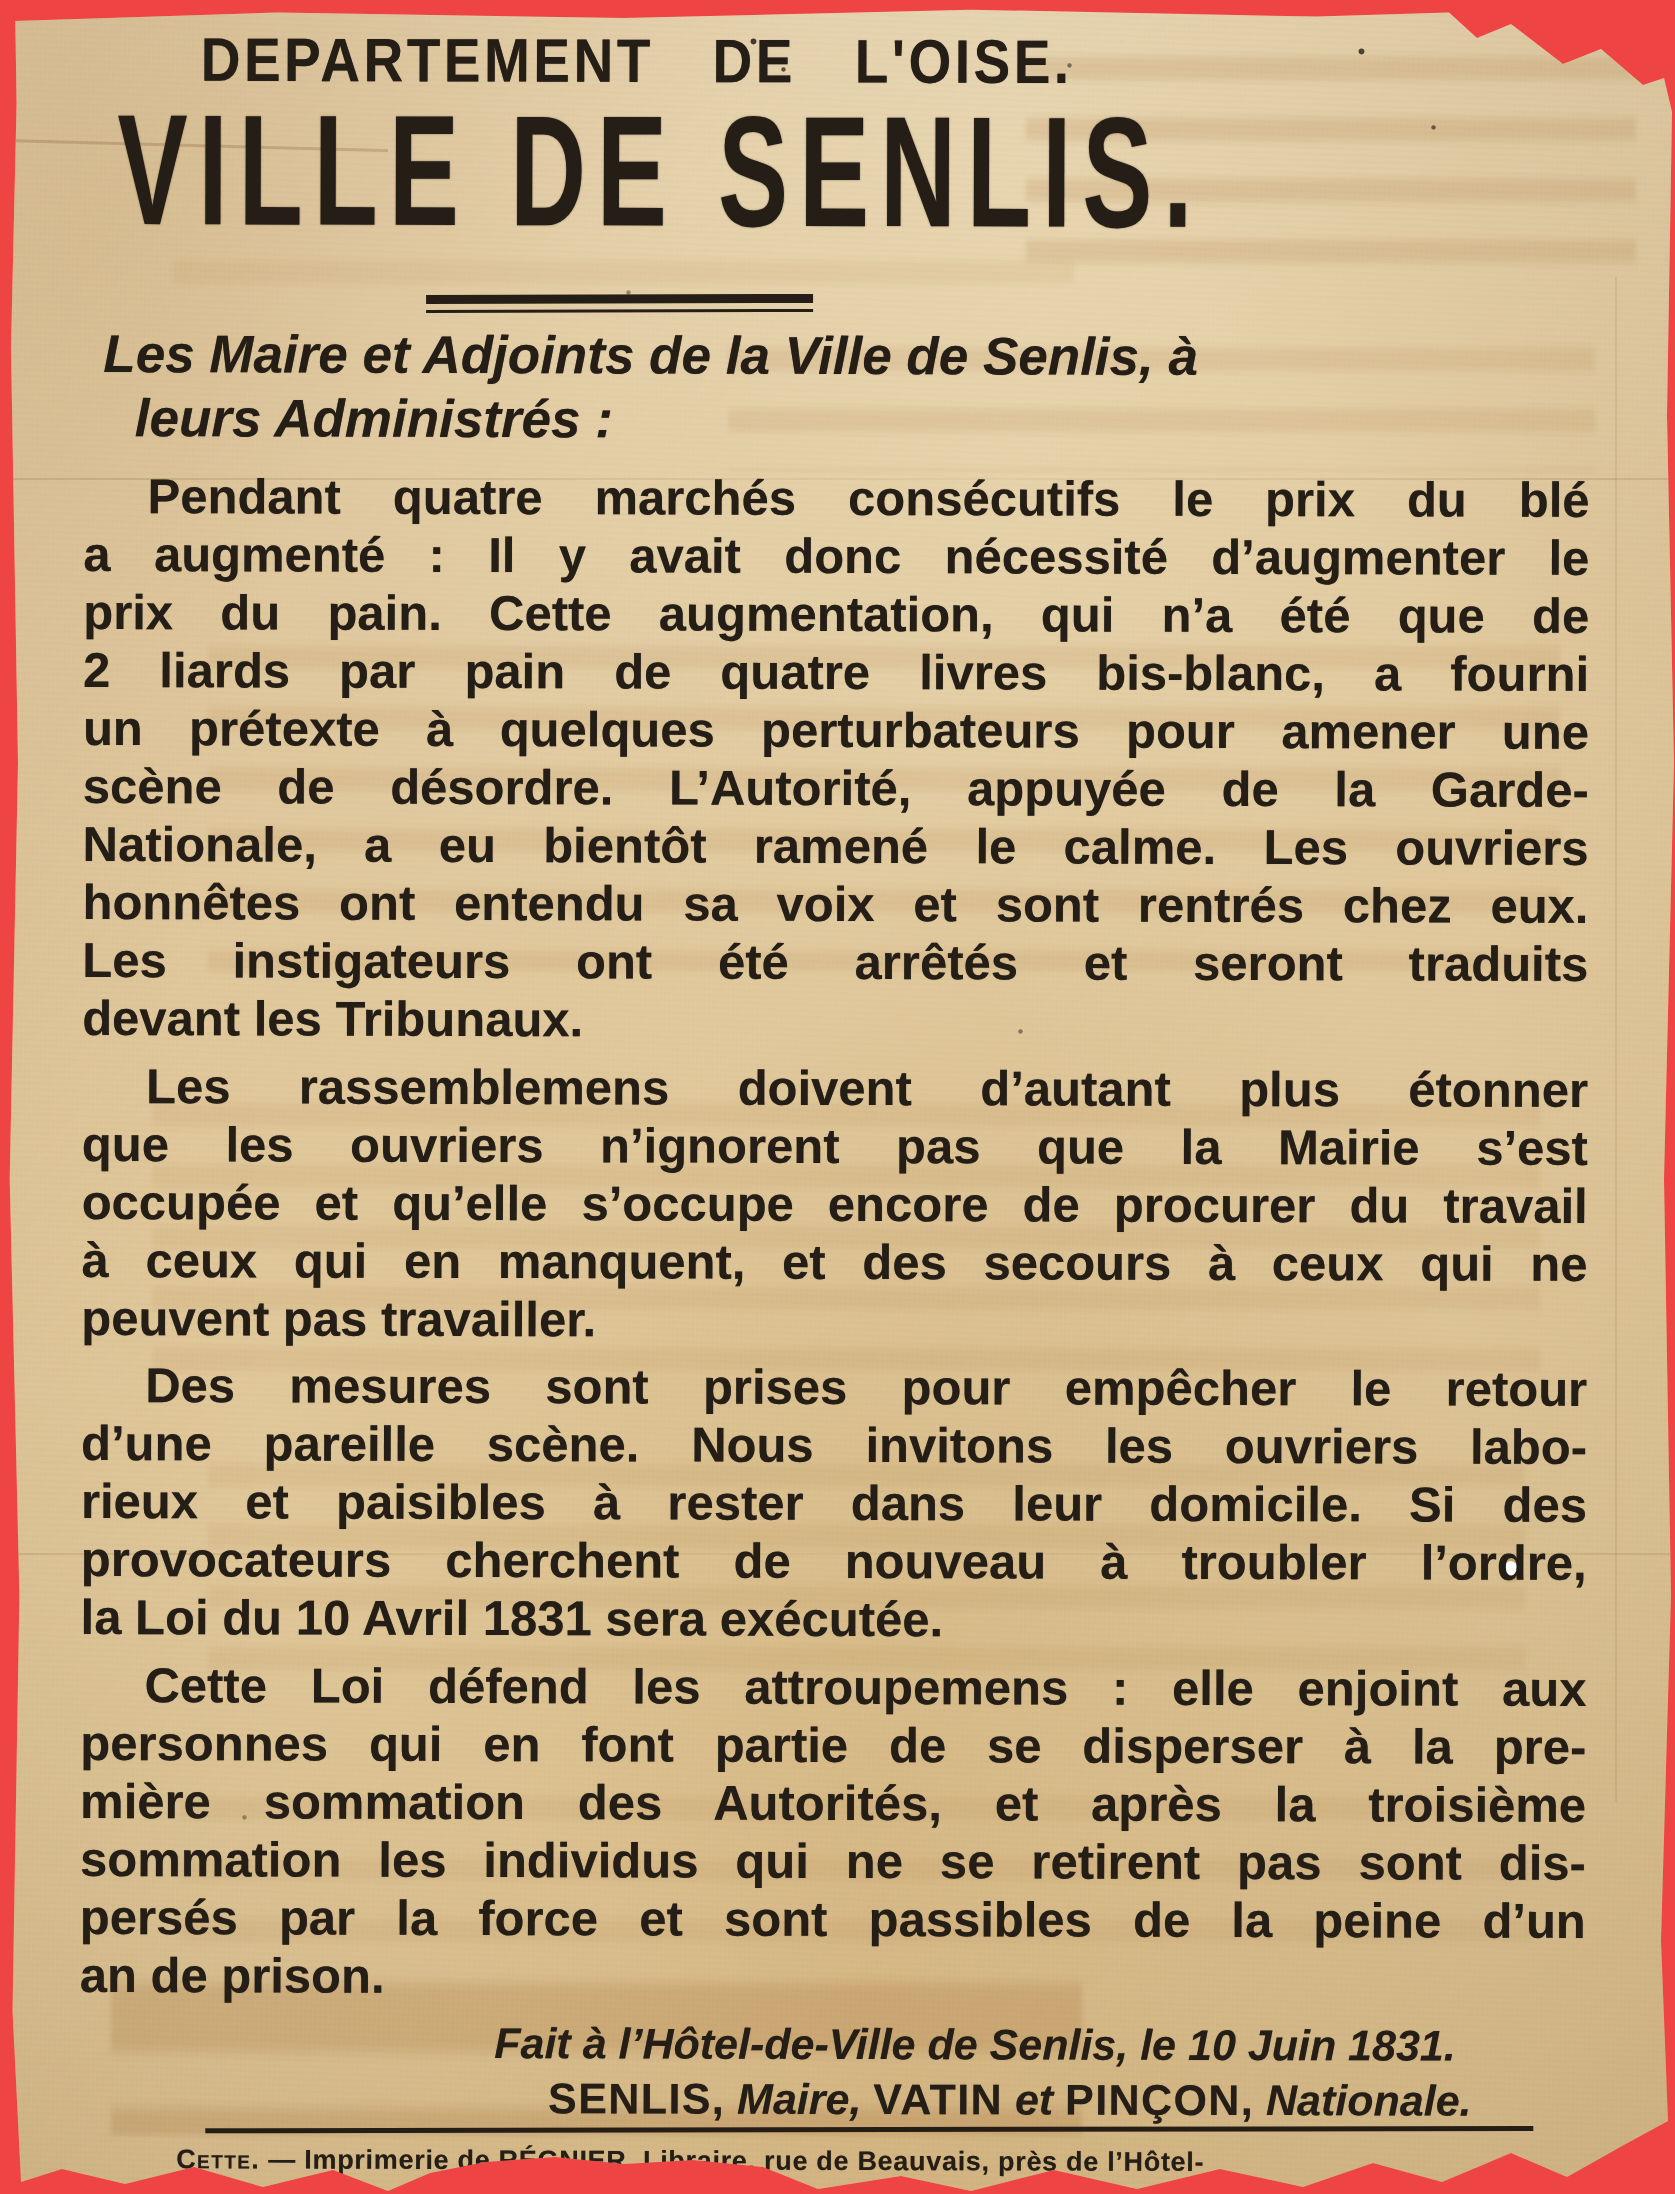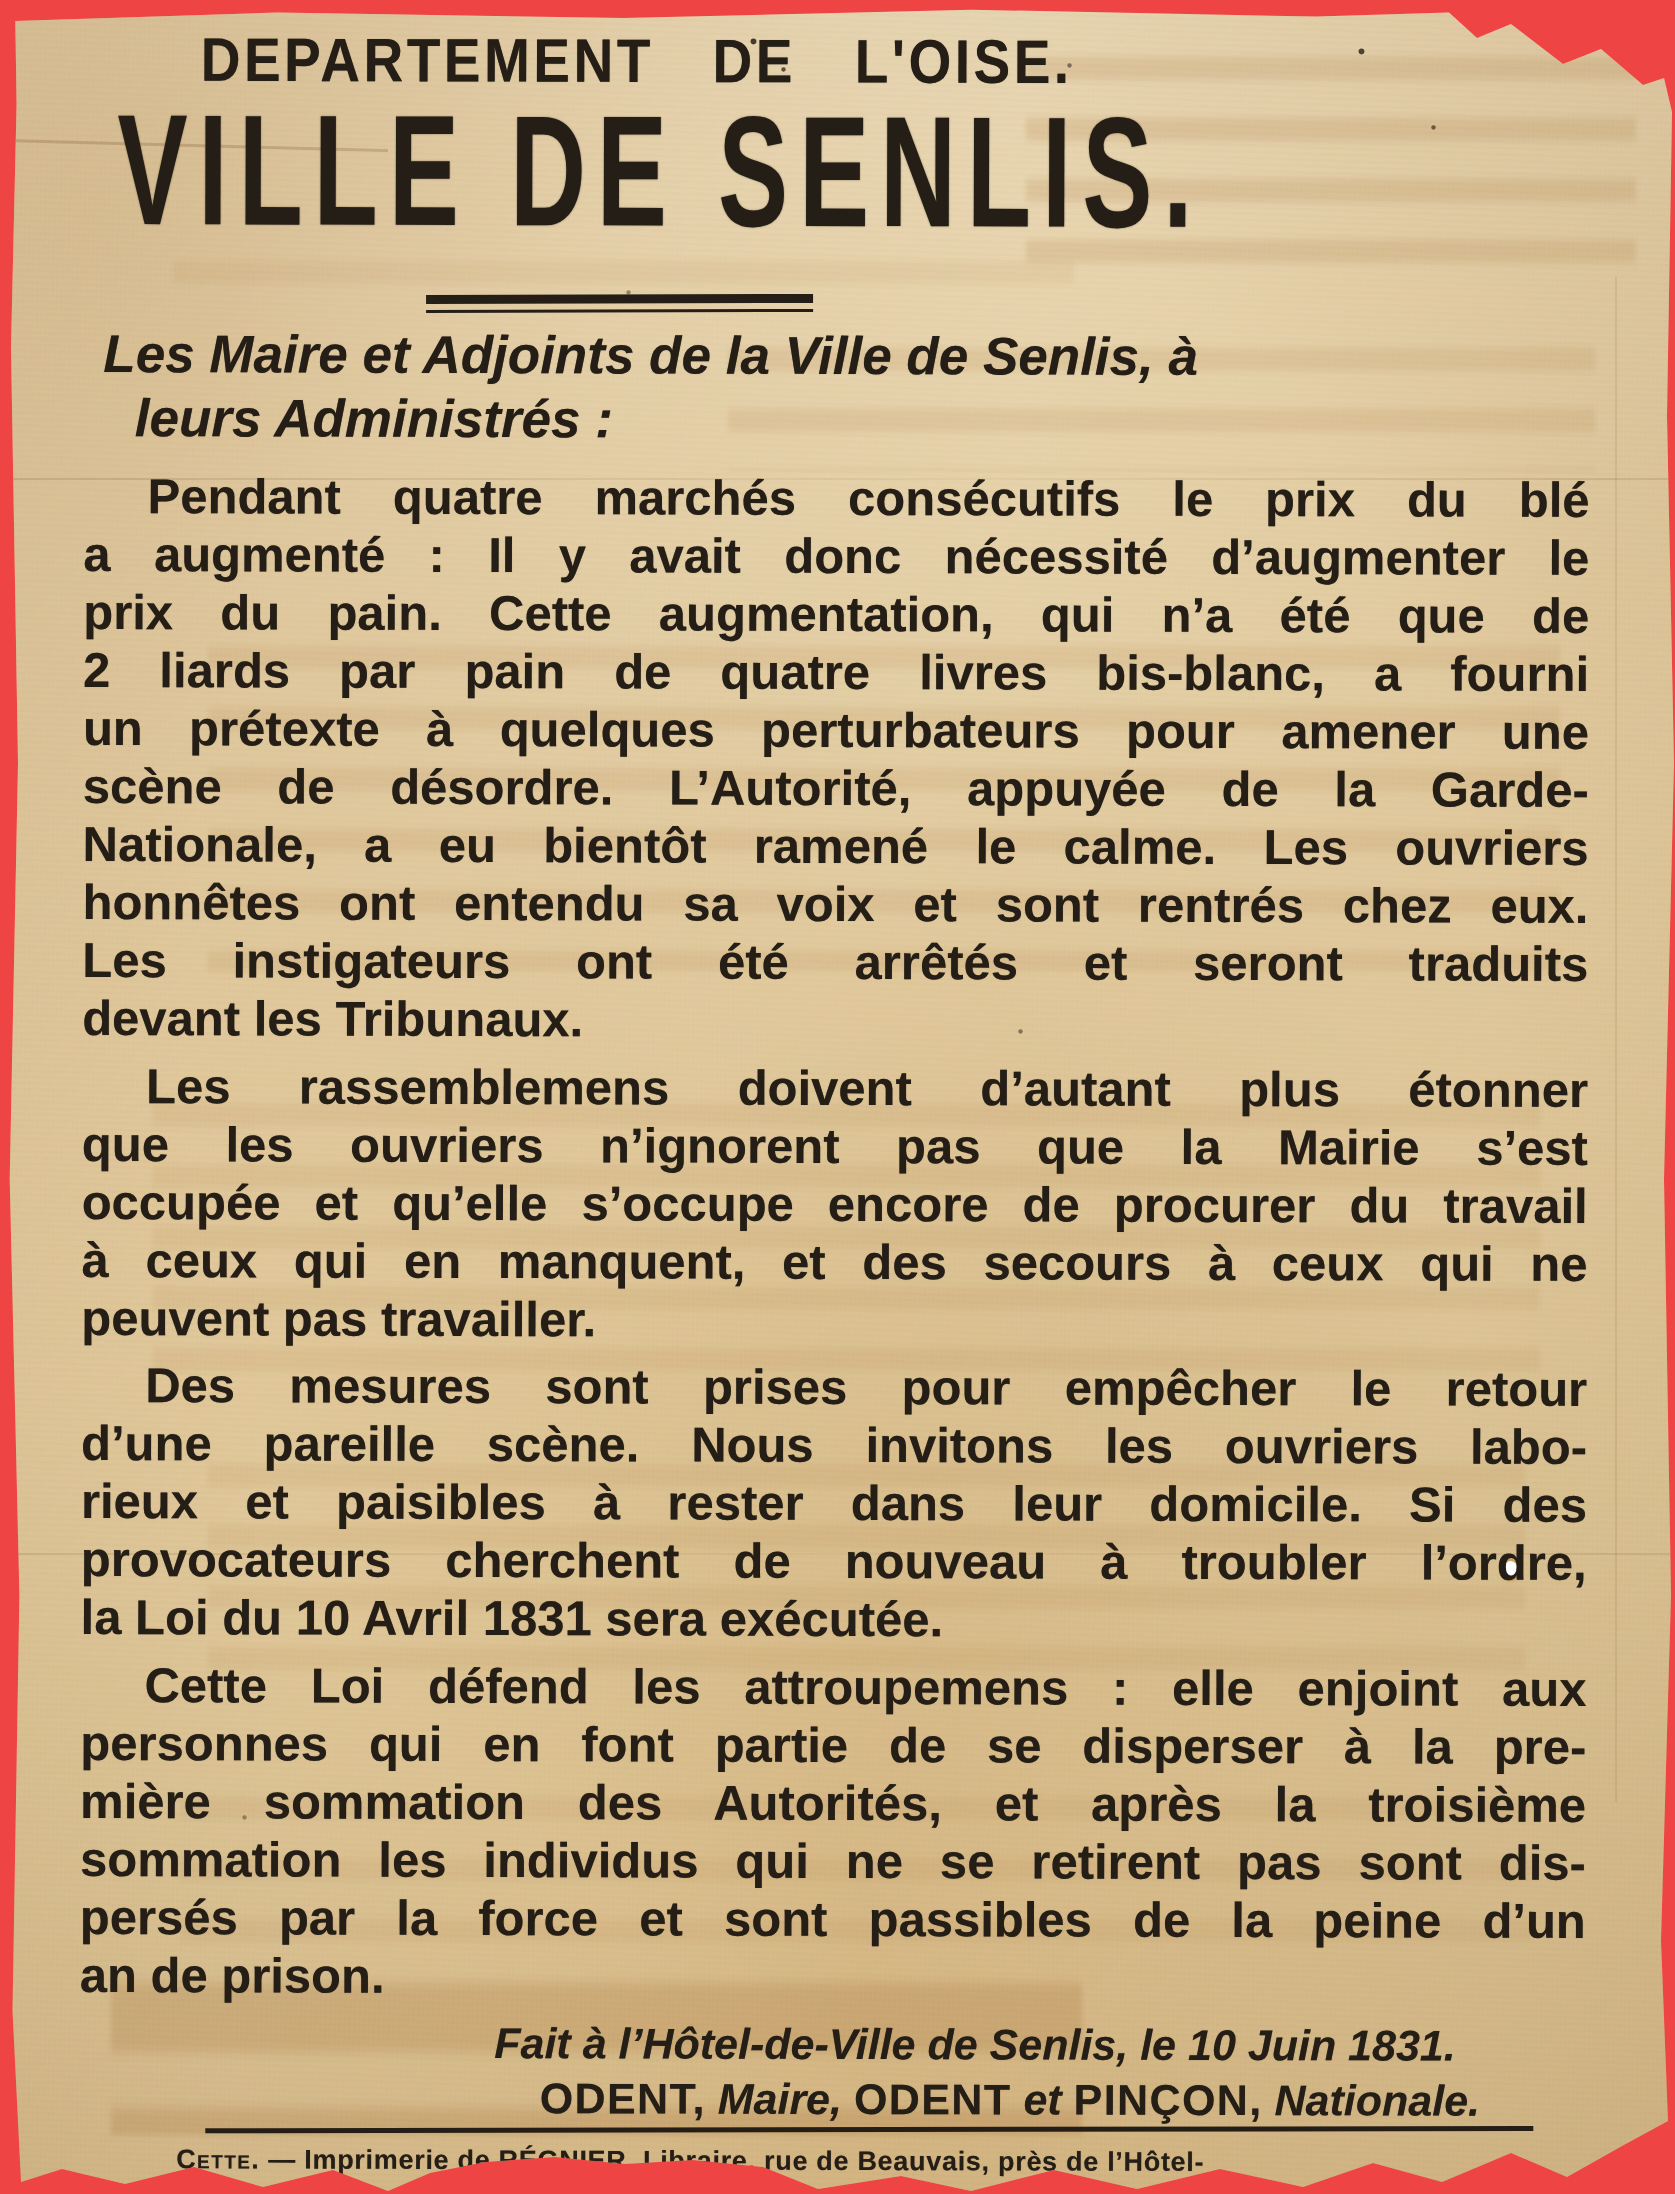--- a/index.html
+++ b/index.html
@@ -162,23 +162,23 @@
             <div class="line">mière sommation des Autorités, et après la troisième</div>
             <div class="line">sommation les individus qui ne se retirent pas sont dis-</div>
             <div class="line">persés par la force et sont passibles de la peine d’un</div>
             <div class="line last">an de prison.</div>
           </div>
         </div>
 
       <div class="dateline ink">Fait à l’Hôtel-de-Ville de Senlis, le 10 Juin 1831.</div>
 
       <div class="signatures ink">
-        <span class="caps">ODENT,</span>
+        <span class="caps">SENLIS,</span>
         <span class="it">Maire,</span>
-        <span class="caps">ODENT</span>
+        <span class="caps">VATIN</span>
         <span class="it">et</span>
         <span class="caps">PINÇON,</span>
         <span class="it">Nationale.</span>
       </div>
 
       <div class="imprint-rule"></div>
 
       <div class="imprint ink">
         <span class="sc">Cette.</span>
         <span>—</span>

